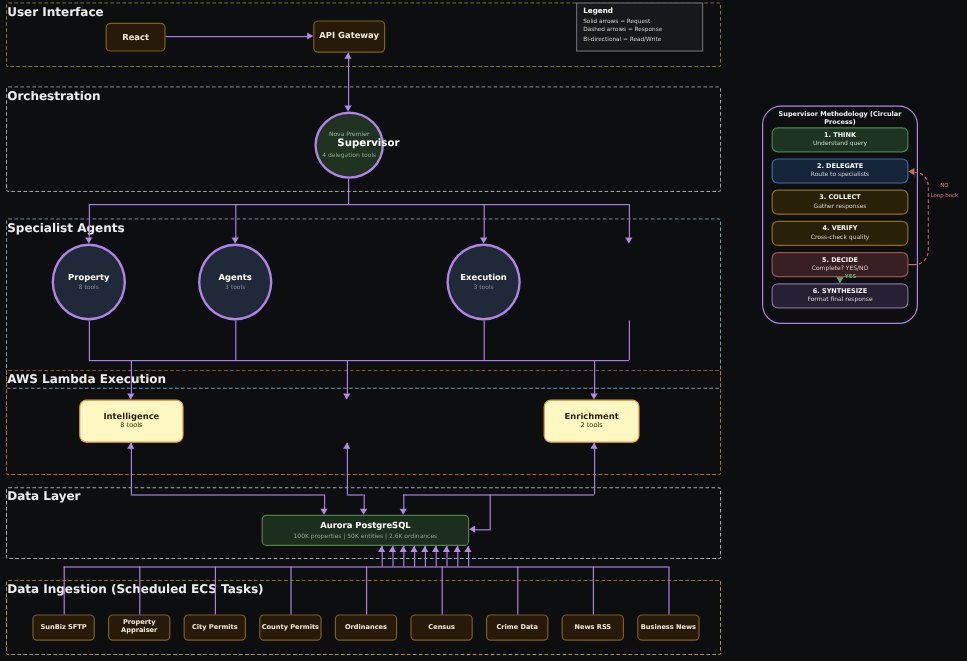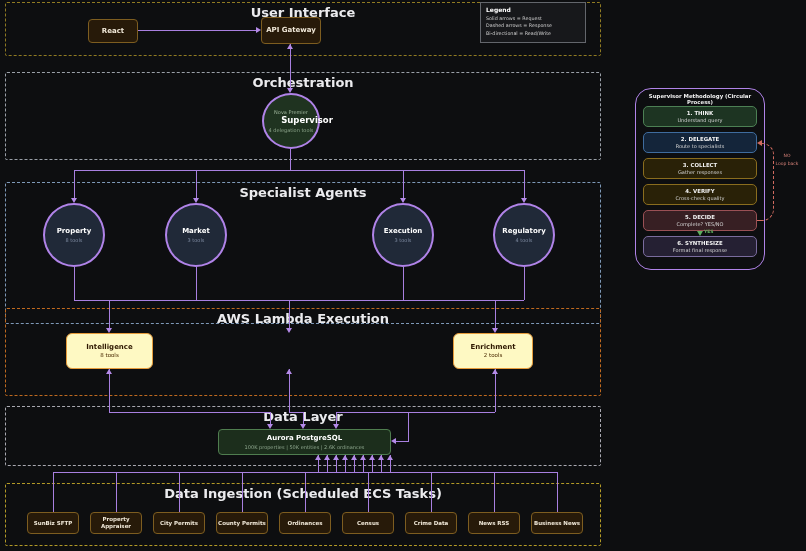--- a/index.html
+++ b/index.html
@@ -1,18 +1,18 @@
 <!DOCTYPE html>
 <html><head>
 <meta charset="utf-8">
 <style>
   html,body{margin:0;padding:0;background:#0a0a0c;}
   .canvas{position:relative;width:806px;height:551px;background:#0d0e10;font-family:"DejaVu Sans",sans-serif;overflow:hidden;}
   .section{position:absolute;border:1px dashed;box-sizing:border-box;border-radius:2px;}
-  .sec-title{position:absolute;top:2px;left:0;right:0;text-align:center;font-size:13px;font-weight:bold;color:#ebebee;}
+  .sec-title{position:absolute;top:2px;left:0;right:0;text-align:left;font-size:10px;font-weight:bold;color:#ebebee;}
   .node{position:absolute;display:flex;flex-direction:column;align-items:center;justify-content:center;text-align:center;border-radius:4px;box-sizing:border-box;}
   .brown{background:#271a09;border:1px solid #7d5d20;color:#f0e8d8;}
   .node .nl{font-size:7px;font-weight:bold;line-height:1.25;}
   .node .ns{font-size:5px;line-height:1.3;}
   .circle{border-radius:50%;}
   .sup{background:#1f3320;border:2px solid #b083e8;color:#fff;}
   .sup .model{font-size:5px;color:#9db59b;}
   .sup .nl{font-size:8.5px;padding-left:32px;}
   .sup .ns{color:#8ba389;margin-top:1px;}
   .agent{background:#202938;border:2px solid #b083e8;color:#fff;}
@@ -92,30 +92,26 @@
     <div class="model">Nova Premier</div>
     <div class="nl">Supervisor</div>
     <div class="ns">4 delegation tools</div>
   </div>
 
   <div class="node circle agent" style="left:43px;top:203px;width:62px;height:64px;">
     <div class="nl">Property</div>
     <div class="ns">8 tools</div>
   </div>
   <div class="node circle agent" style="left:165px;top:203px;width:62px;height:64px;">
-    <div class="nl">Market</div>
+    <div class="nl">Agents</div>
     <div class="ns">3 tools</div>
   </div>
   <div class="node circle agent" style="left:372px;top:203px;width:62px;height:64px;">
     <div class="nl">Execution</div>
     <div class="ns">3 tools</div>
-  </div>
-  <div class="node circle agent" style="left:493px;top:203px;width:62px;height:64px;">
-    <div class="nl">Regulatory</div>
-    <div class="ns">4 tools</div>
   </div>
 
   <div class="node lambda" style="left:66px;top:333px;width:87px;height:36px;">
     <div class="nl">Intelligence</div>
     <div class="ns">8 tools</div>
   </div>
   <div class="node lambda" style="left:453px;top:333px;width:80px;height:36px;">
     <div class="nl">Enrichment</div>
     <div class="ns">2 tools</div>
   </div>

